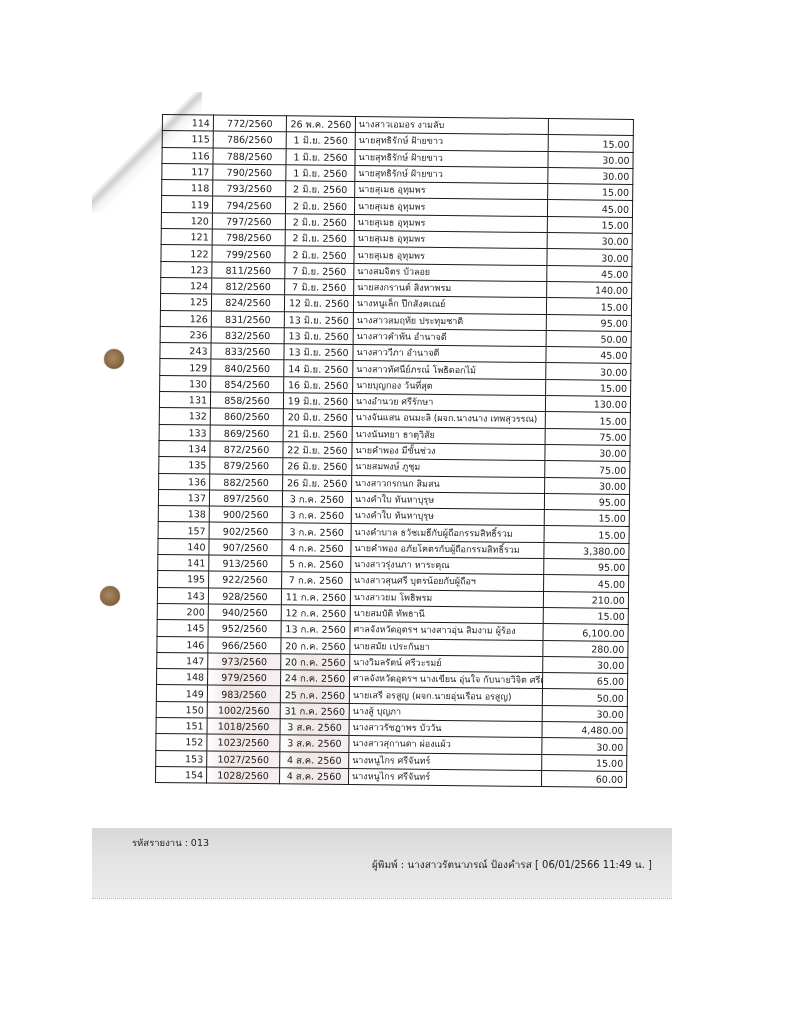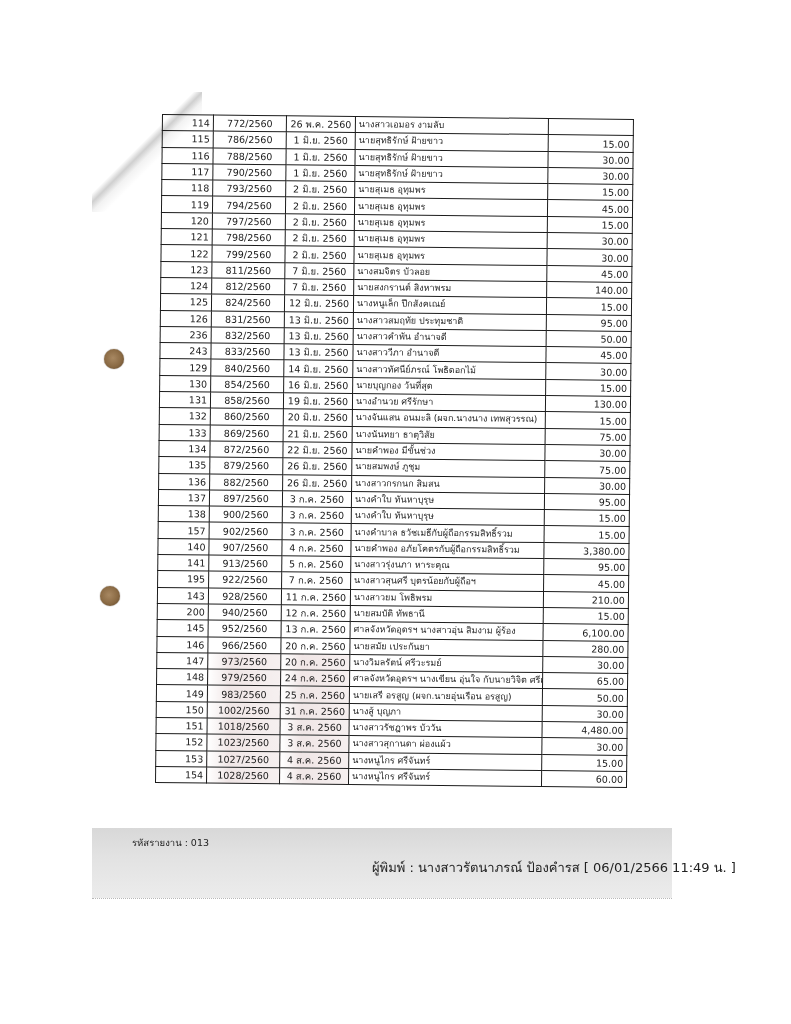--- a/index.html
+++ b/index.html
@@ -44,21 +44,21 @@
   td.c-no { width: 44px; text-align: right; }
   td.c-doc { width: 66px; text-align: center; }
   td.c-date { width: 62px; text-align: center; }
   td.c-name { width: 186px; text-align: left; font-size: 9px; }
   td.c-amt { width: 78px; text-align: right; vertical-align: bottom; }
   tr.shade td.c-doc, tr.shade td.c-date { background: linear-gradient(90deg, #ffffff 0%, #f0e6e6 30%, #f6f0f0 100%); }
   .footer-left {
     position: absolute; left: 132px; top: 827px; font-size: 9.5px; color: #222; margin-top: 8px;
   }
   .footer-right {
-    position: absolute; left: 372px; top: 857px; font-size: 13px; color: #222;
+    position: absolute; left: 372px; top: 857px; font-size: 10px; color: #222;
   }
 </style>
 </head>
 <body>
 
 <div class="paper"></div>
 <div class="fold"></div>
 <div class="bottom-band"></div>
 <div class="hole" style="left:104px; top:349px;"></div>
 <div class="hole" style="left:100px; top:586px;"></div>

